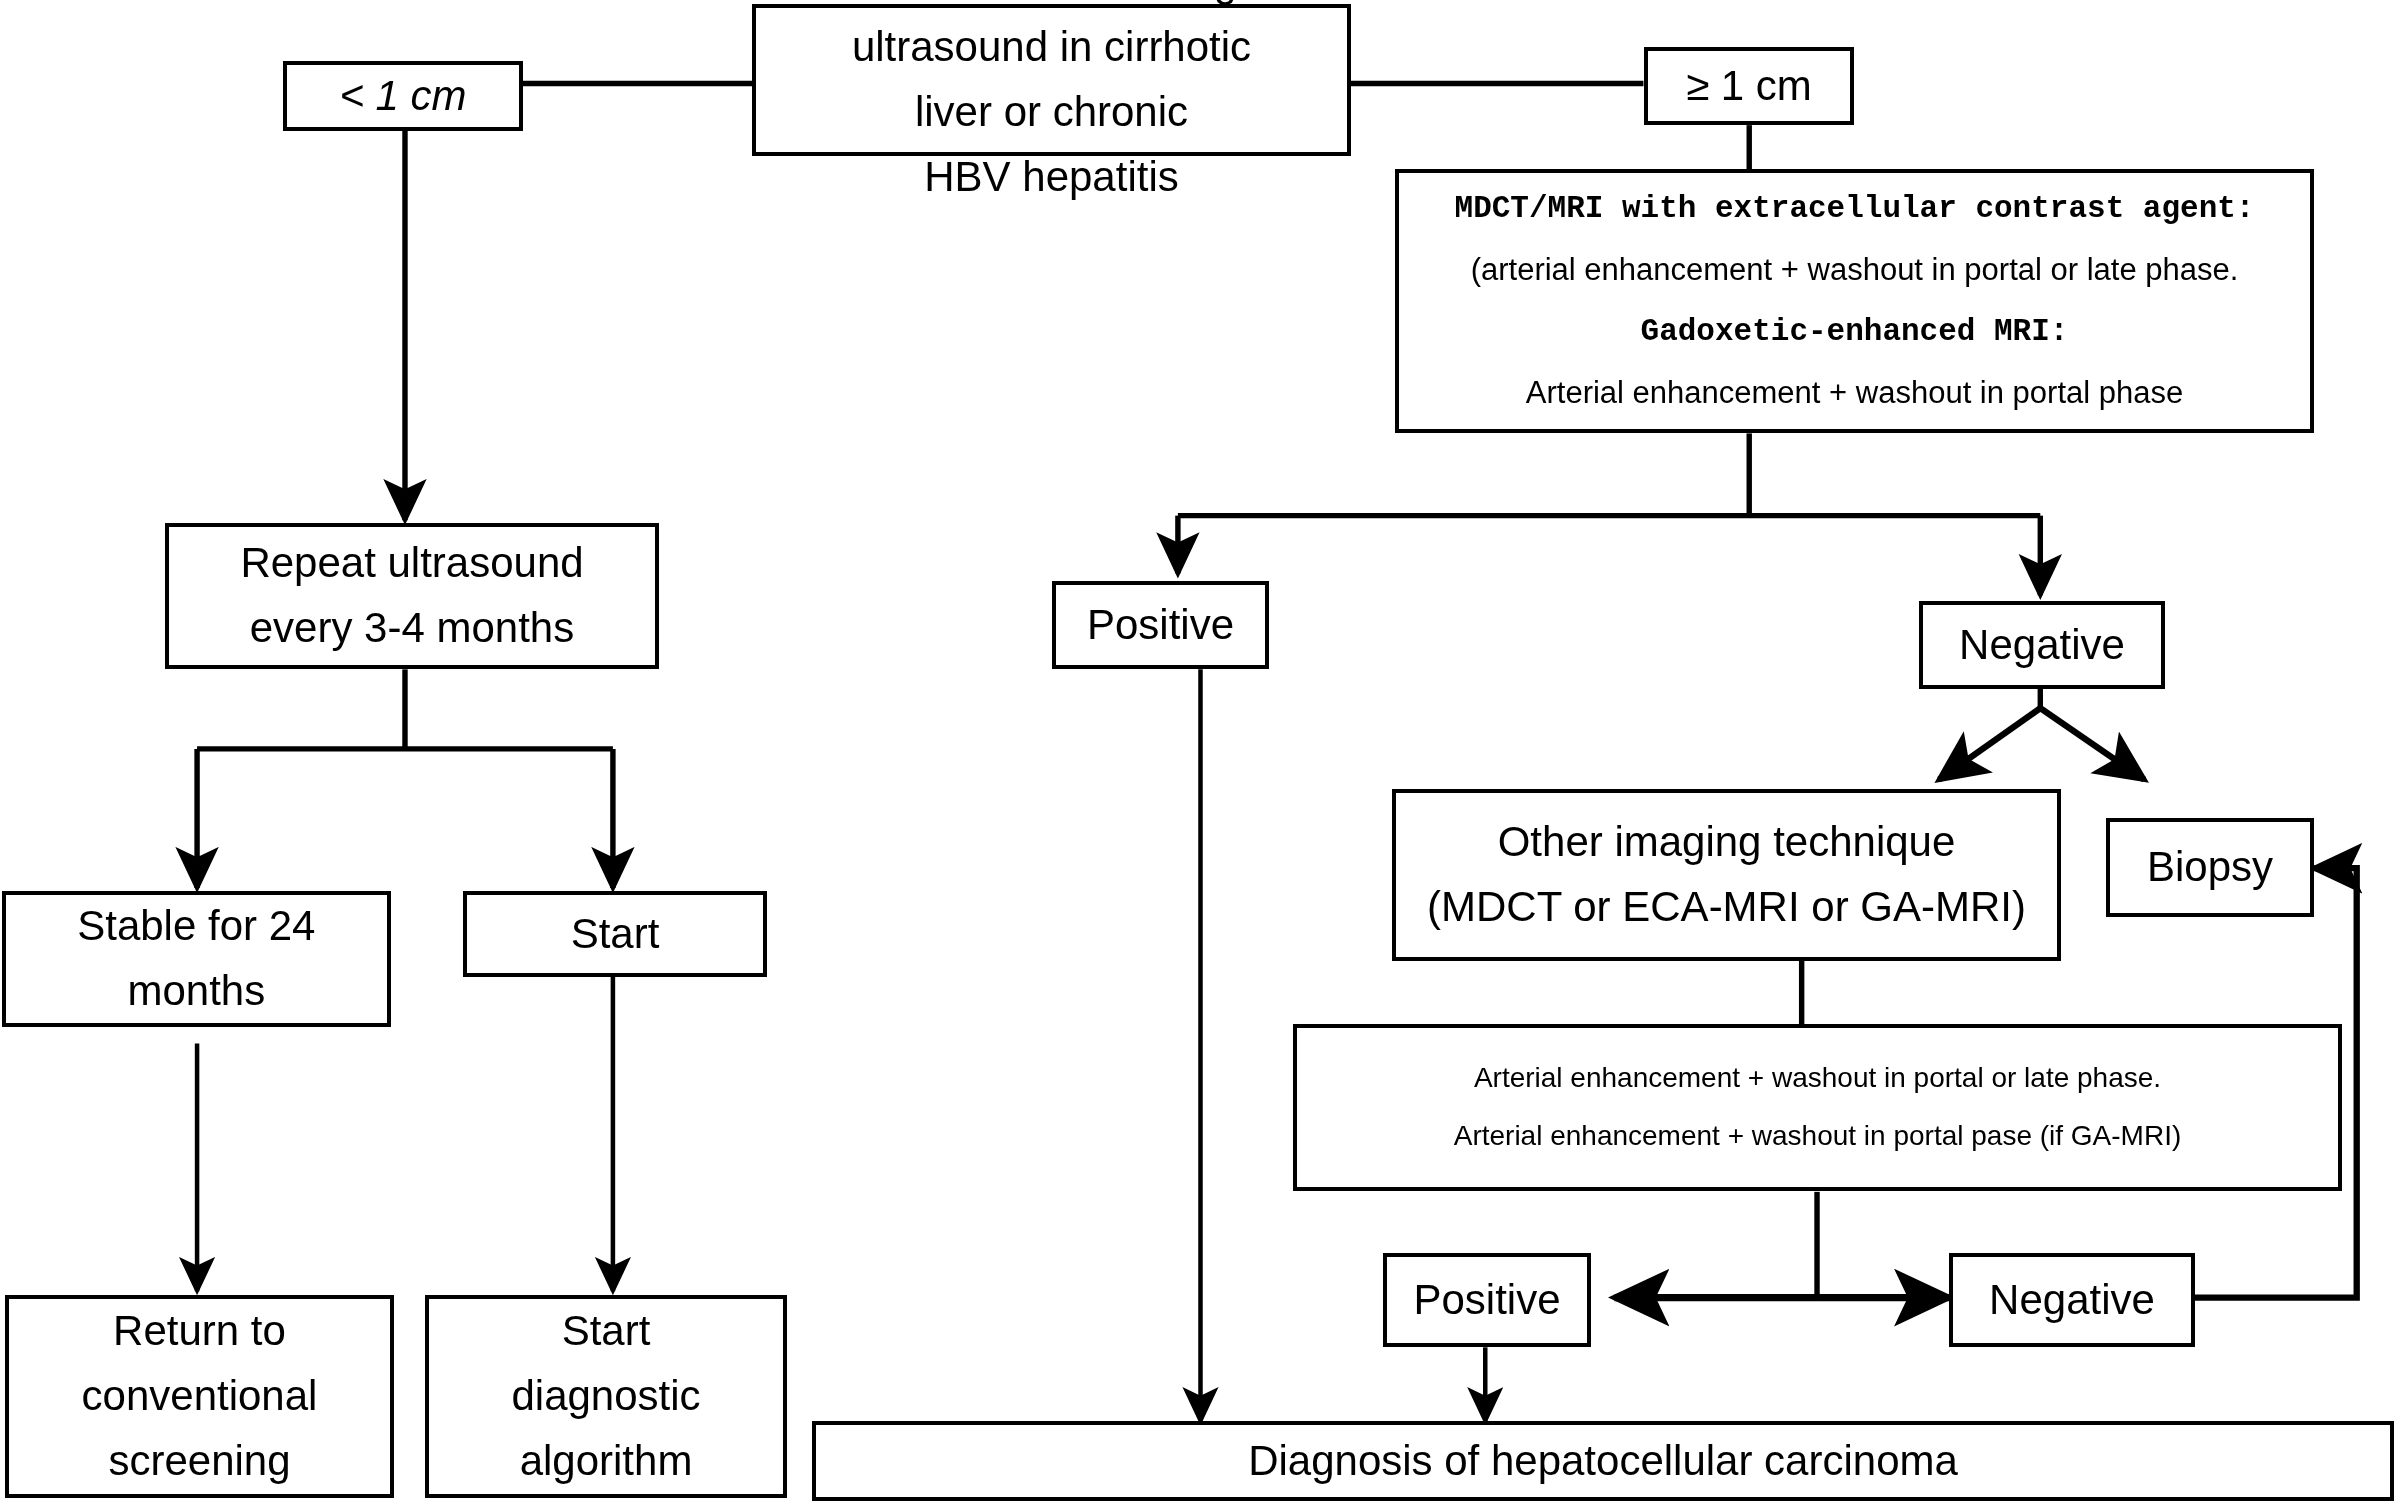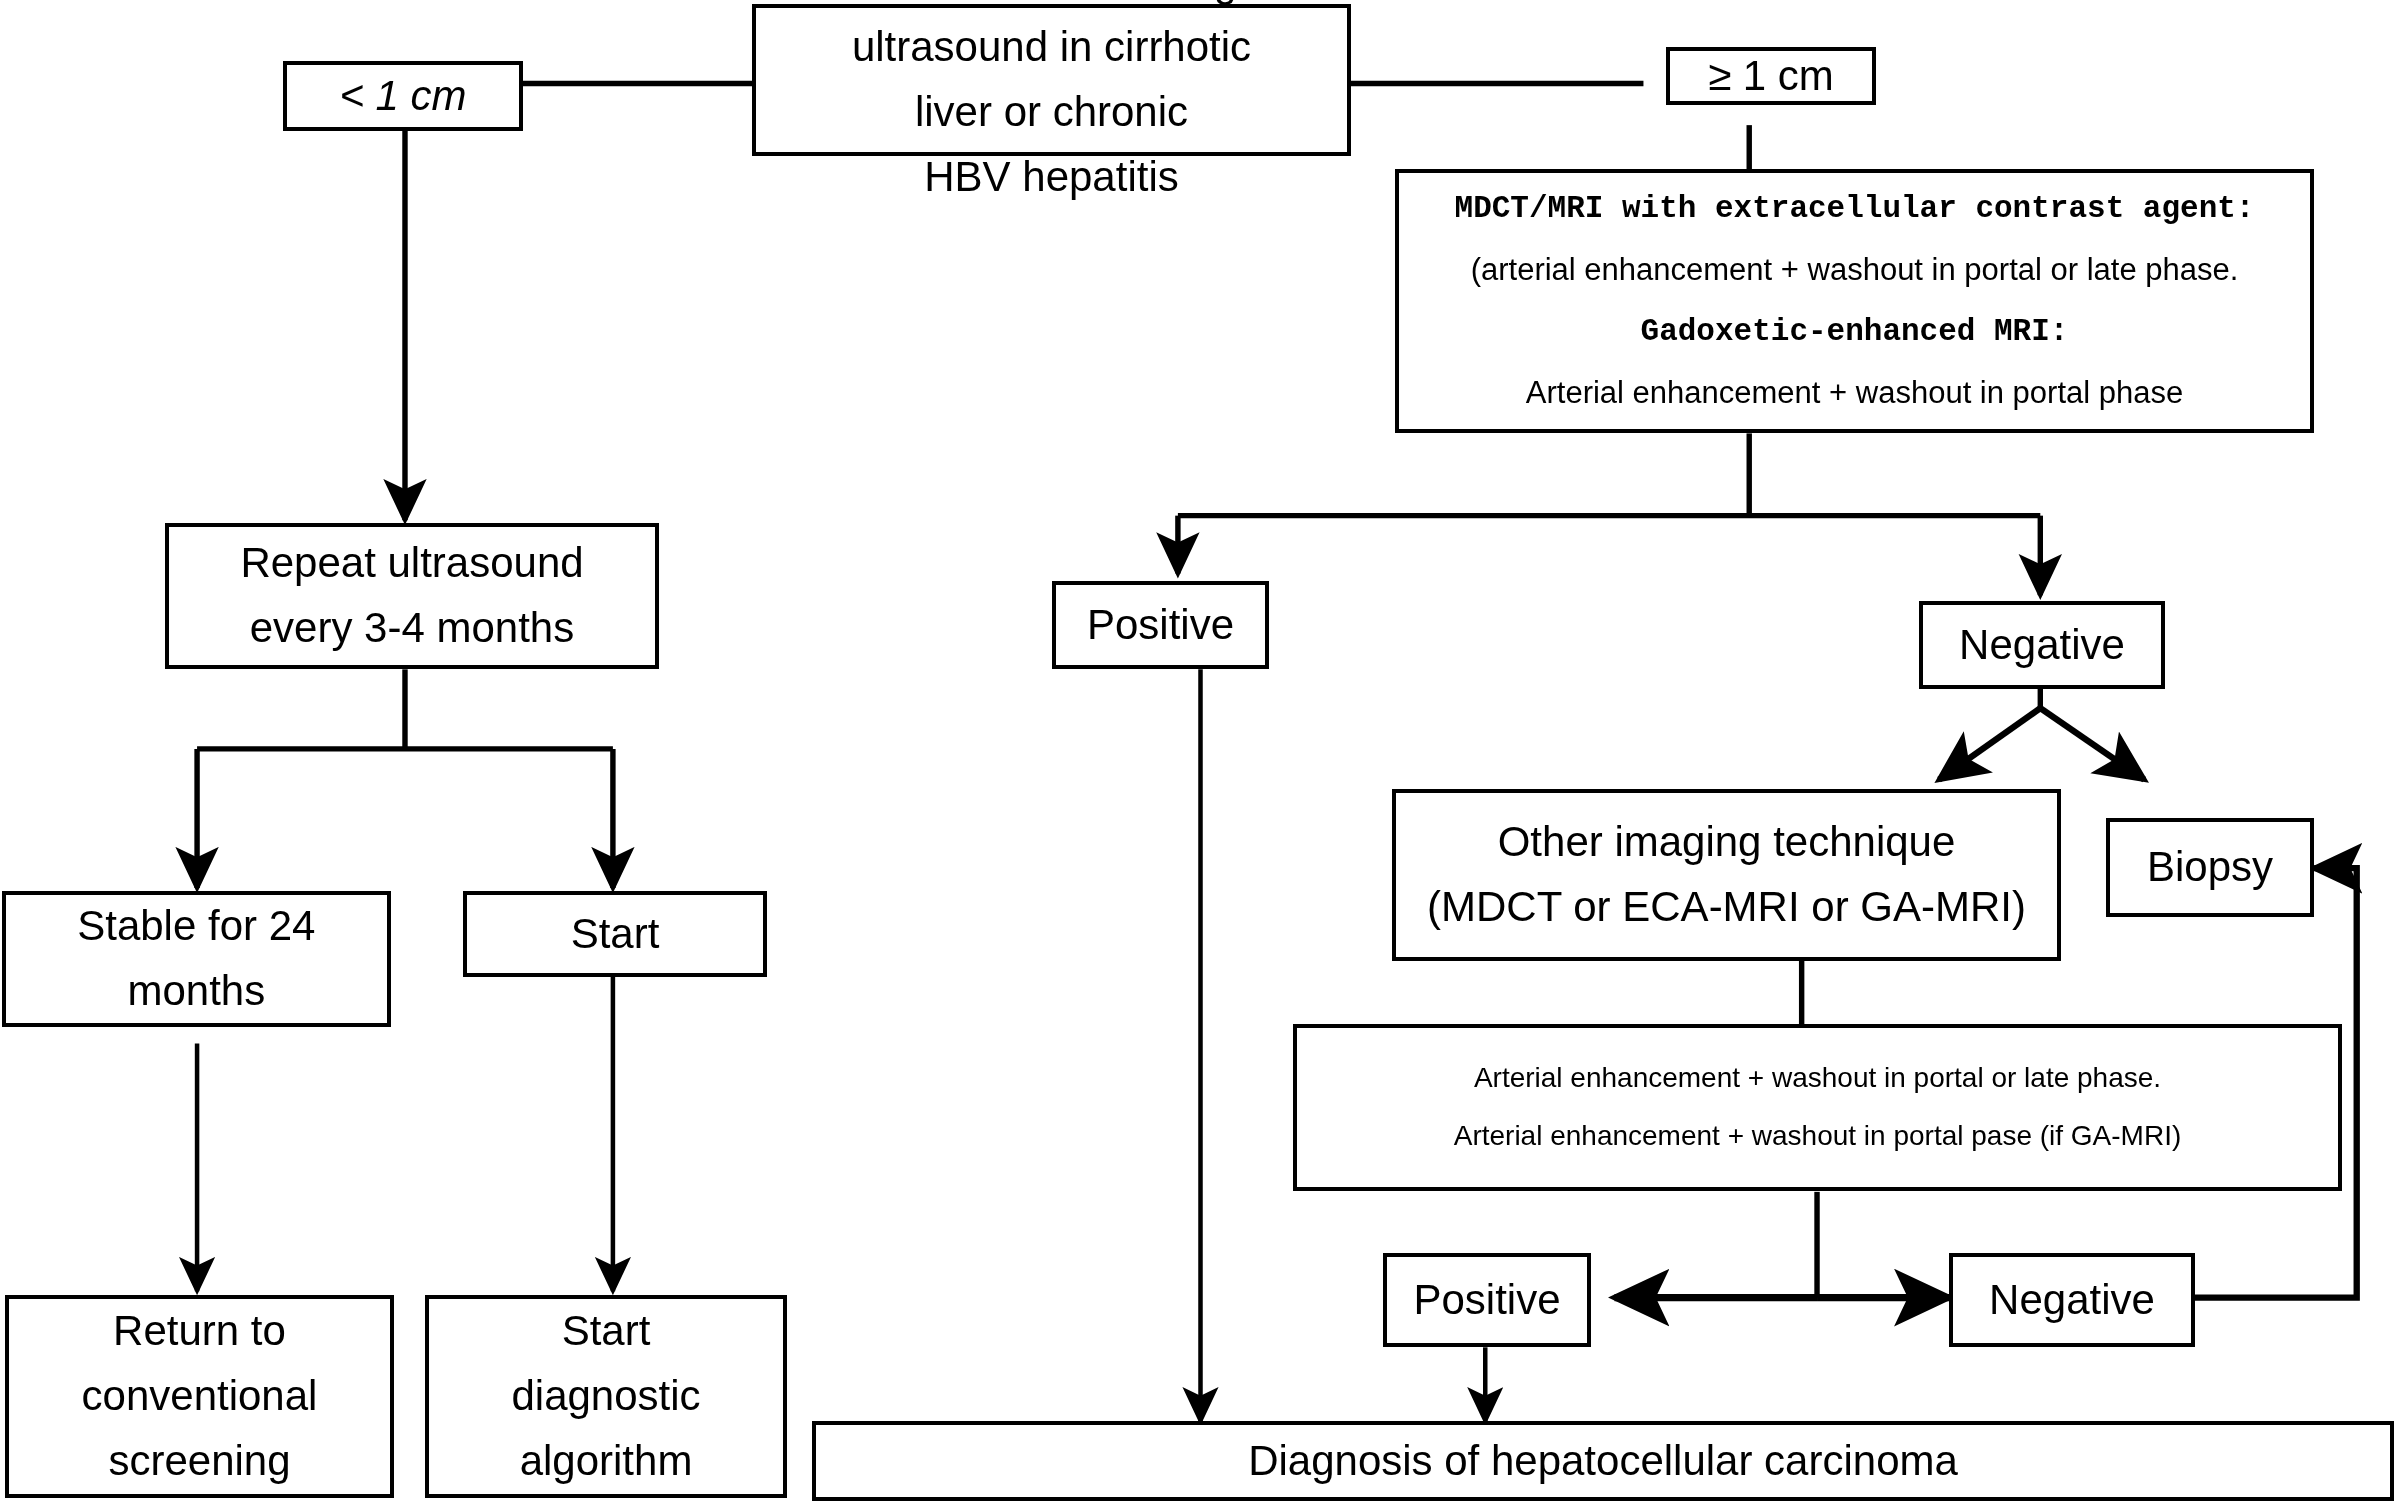--- a/index.html
+++ b/index.html
@@ -102,21 +102,21 @@
     <span class="ln">&lt; 1 cm</span>
   </div>
 
   <div class="node f-big gap-sm" style="left:752px; top:3.6px; width:599px; height:152px;">
     <span class="ln">Nodule in screening</span>
     <span class="ln">ultrasound in cirrhotic</span>
     <span class="ln">liver or chronic</span>
     <span class="ln">HBV hepatitis</span>
   </div>
 
-  <div class="node f-big" style="left:1644px; top:47px; width:210px; height:58px;margin-left:22px;">
+  <div class="node f-big" style="left:1644px; top:47px; width:210px; height:78px;">
     <span class="ln">≥ 1 cm</span>
   </div>
 
   <div class="node gap-md pad-l" style="left:1395px; top:169px; width:919px; height:264px;">
     <span class="ln f-smallb">MDCT/MRI with extracellular contrast agent:</span>
     <span class="ln f-small">(arterial enhancement + washout in portal or late phase.</span>
     <span class="ln f-smallb">Gadoxetic-enhanced MRI:</span>
     <span class="ln f-small">Arterial enhancement + washout in portal phase</span>
   </div>
 

